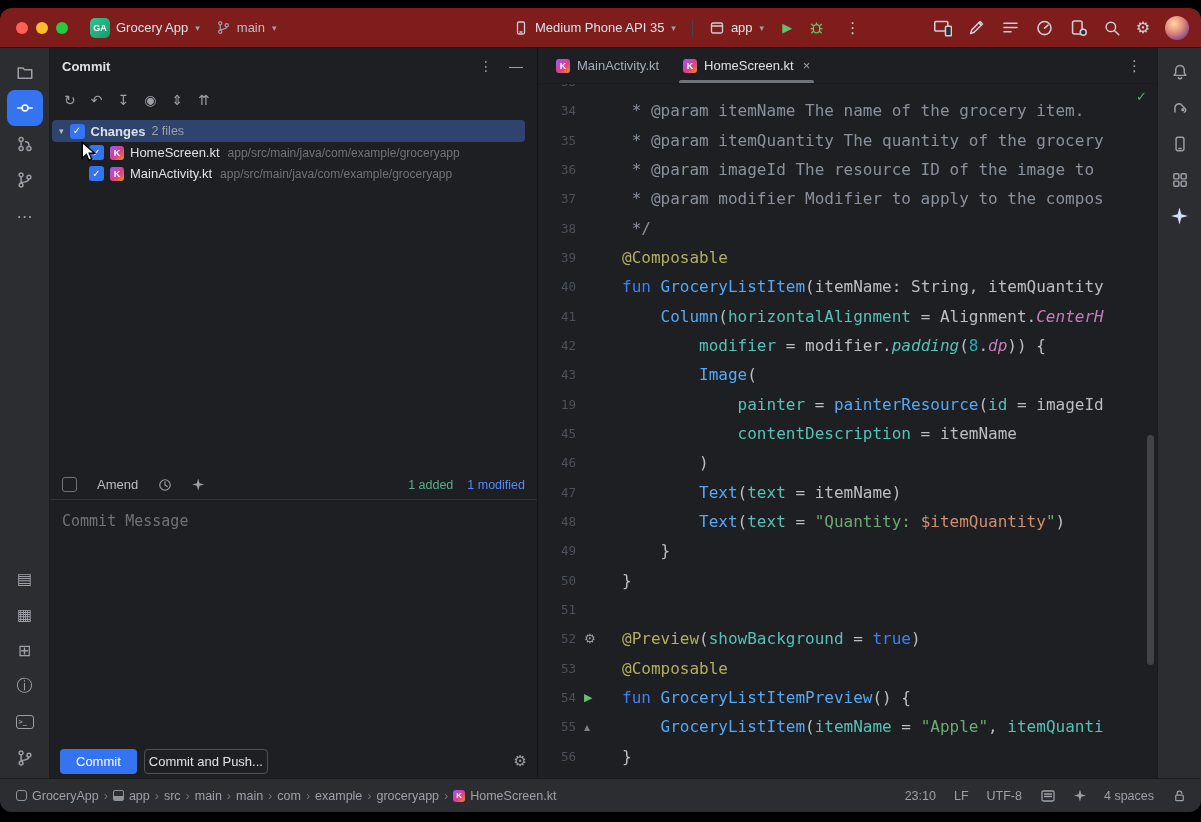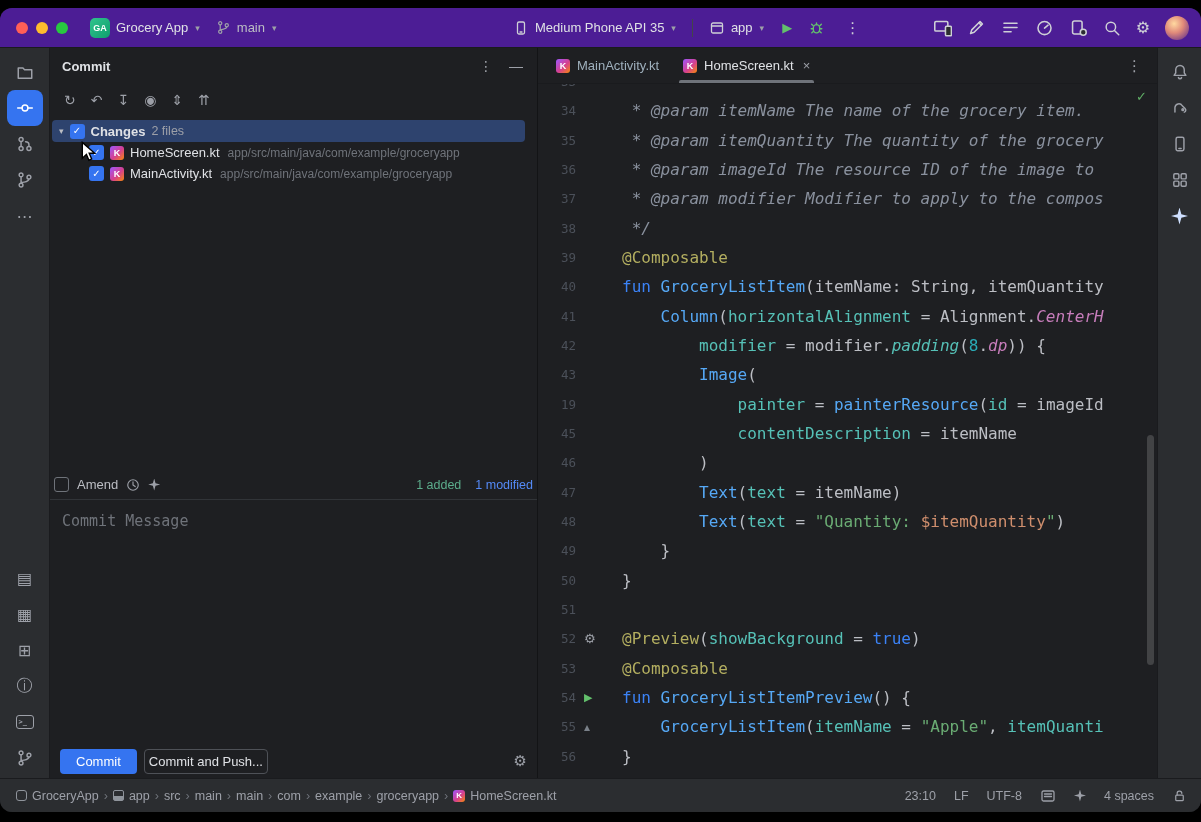--- a/index.html
+++ b/index.html
@@ -1,20 +1,20 @@
 <!DOCTYPE html>
 <html><head>
 <meta charset="utf-8">
 <style>
   *{box-sizing:border-box;margin:0;padding:0}
   html,body{width:1201px;height:822px;overflow:hidden;background:#000;font-family:"Liberation Sans","DejaVu Sans",sans-serif}
   .window{position:absolute;left:0;top:8px;width:1201px;height:804px;border-radius:12px;background:#1e1f22;overflow:hidden;display:flex;flex-direction:column}
 
   
-  .titlebar{height:40px;flex:0 0 auto;background:#4c1d95;border-bottom:1px solid #1a1b1e;position:relative;display:flex;align-items:center;padding:0 14px 0 16px}
+  .titlebar{height:40px;flex:0 0 auto;background:#7f1d1d;border-bottom:1px solid #1a1b1e;position:relative;display:flex;align-items:center;padding:0 14px 0 16px}
   .tl{width:12px;height:12px;border-radius:50%;margin-right:8px;flex:0 0 auto}
   .tl.red{background:#ff5f57}.tl.yellow{background:#febc2e}.tl.green{background:#28c840}
   .chip{display:flex;align-items:center;gap:6px;color:#dfe1e5;font-size:13px;white-space:nowrap}
   .chip .badge{width:20px;height:20px;border-radius:5px;background:linear-gradient(135deg,#31c48d,#0e9f6e);color:#fff;font-size:9px;font-weight:700;display:flex;align-items:center;justify-content:center}
   .chev{color:#9da0a8;font-size:9px;margin-left:1px}
   .tb-center{position:absolute;left:513px;top:0;height:100%;display:flex;align-items:center;gap:8px}
   .tb-sep{width:1px;height:18px;background:#43454a;margin:0 8px}
   .glyph-run{color:#63c06c;font-size:13px;margin-left:10px}
   .kebab{color:#ced0d6;font-size:15px;margin-left:12px}
   .tb-right{position:absolute;right:12px;top:0;height:100%;display:flex;align-items:center;gap:15px}
@@ -45,21 +45,21 @@
   .tree-sel .cnt{color:#9da0a8;font-size:12.5px}
   .tree-sel .tchev{color:#bcbec4;font-size:9px}
   .cb{width:15px;height:15px;border-radius:3px;flex:0 0 auto;display:flex;align-items:center;justify-content:center;font-size:10px;line-height:1}
   .cb.checked{background:#3574f0;color:#fff}
   .cb.empty{border:1.5px solid #6f737a}
   .kicon{width:14px;height:14px;border-radius:3px;background:linear-gradient(135deg,#9d57ff 0%,#d6408f 55%,#f88909 100%);color:#fff;font-size:9px;font-weight:700;display:flex;align-items:center;justify-content:center;flex:0 0 auto}
   .kicon.sm{width:12px;height:12px;font-size:8px}
   .file-row{height:21px;display:flex;align-items:center;gap:6px;padding-left:37px;font-size:13px;white-space:nowrap}
   .f-name{color:#dfe1e5}
   .f-path{color:#6f737a;font-size:12px;margin-left:2px;overflow:hidden}
-  .cp-amend{height:29px;display:flex;align-items:center;gap:8px;padding:0 4px;font-size:13px;color:#bcbec4}
+  .cp-amend{height:29px;display:flex;align-items:center;gap:20px;padding:0 12px;font-size:13px;color:#bcbec4}
   .counts{margin-left:auto;font-size:12.5px;display:flex;gap:14px}
   .added{color:#5cad8c}.modified{color:#548af7}
   .cp-divider{height:1px;background:#313438}
   .cp-message{height:244px;padding:12px;font-family:"DejaVu Sans Mono",monospace;font-size:15px;color:#6f737a}
   .cp-actions{height:34px;display:flex;align-items:center;gap:7px;padding:0 10px}
   .btn-primary{height:25px;padding:0 16px;background:#3574f0;color:#fff;border:none;border-radius:4px;font-size:13px;display:flex;align-items:center}
   .btn-secondary{height:25px;padding:0 4px;background:transparent;border:1px solid #4e5157;color:#dfe1e5;border-radius:4px;font-size:13px;display:flex;align-items:center}
   .cp-gear{margin-left:auto;color:#9da0a8;font-size:15px}
   .cursor{position:absolute;left:80px;top:133px;z-index:50;pointer-events:none}
 
@@ -74,21 +74,21 @@
   .tab-kebab{margin-left:auto;align-self:center;color:#9da0a8;font-size:15px;padding:0 15px}
   .codearea{flex:1;position:relative;overflow:hidden}
   .code-lines{margin-top:-17px}
   .code-row{display:flex;height:29.33px;align-items:center}
   .ln{width:38px;flex:0 0 auto;text-align:right;color:#4b5059;font:12.5px "DejaVu Sans Mono",monospace}
   .gut{width:46px;flex:0 0 auto;display:flex;align-items:center;padding-left:8px}
   .ct{white-space:pre;font:16px/29.33px "DejaVu Sans Mono",monospace}
   .gi-gear{color:#9da0a8;font-size:13px}
   .gi-run{color:#63c06c;font-size:11px}
   .gi-collapse{color:#7a8089;font-size:12px}
-  .t-doc{color:#8a919e;font-style:italic}
+  .t-doc{color:#8a919e;}
   .t-kw{color:#3b82f6}
   .t-ann{color:#b3ae60}
   .t-fn{color:#56a8f5}
   .t-call{color:#56a8f5}
   .t-named{color:#56c1b7}
   .t-str{color:#6aab73}
   .t-num{color:#2aacb8}
   .t-prop{color:#c77dbb;font-style:italic}
   .t-ext{color:#56c1b7;font-style:italic}
   .t-tmpl{color:#cf8e6d}

